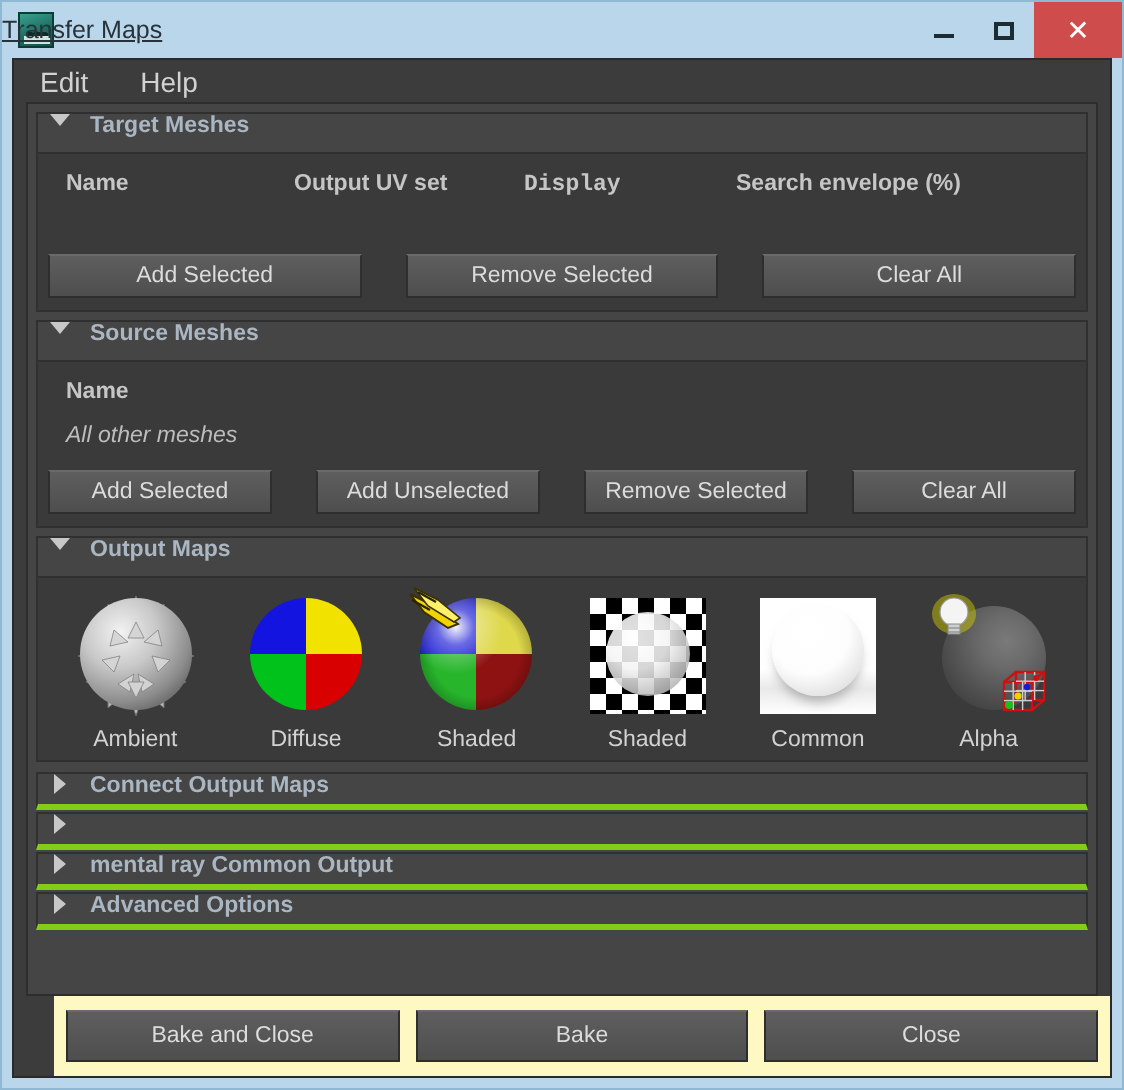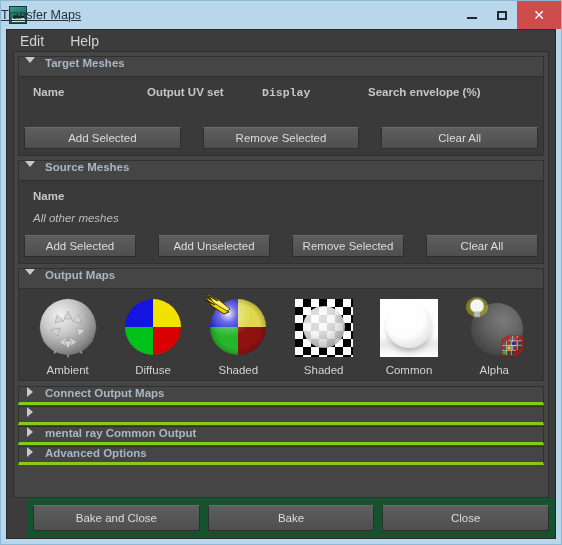--- a/index.html
+++ b/index.html
@@ -369,21 +369,21 @@
     right: -1px; bottom: 1px;
     width: 27px; height: 25px;
   }
 
   
   .bottom-row {
     flex: none;
     display: flex;
     gap: 8px;
     padding: 7px 6px 7px 6px;
-    background: #14532d;
+    background: #fef9c3;
     margin-left: 20px;
   }
   .bottom-row .btn {
     height: 26px;
     font-size: 11.5px;
   }
 </style>
 </head>
 <body>
 

